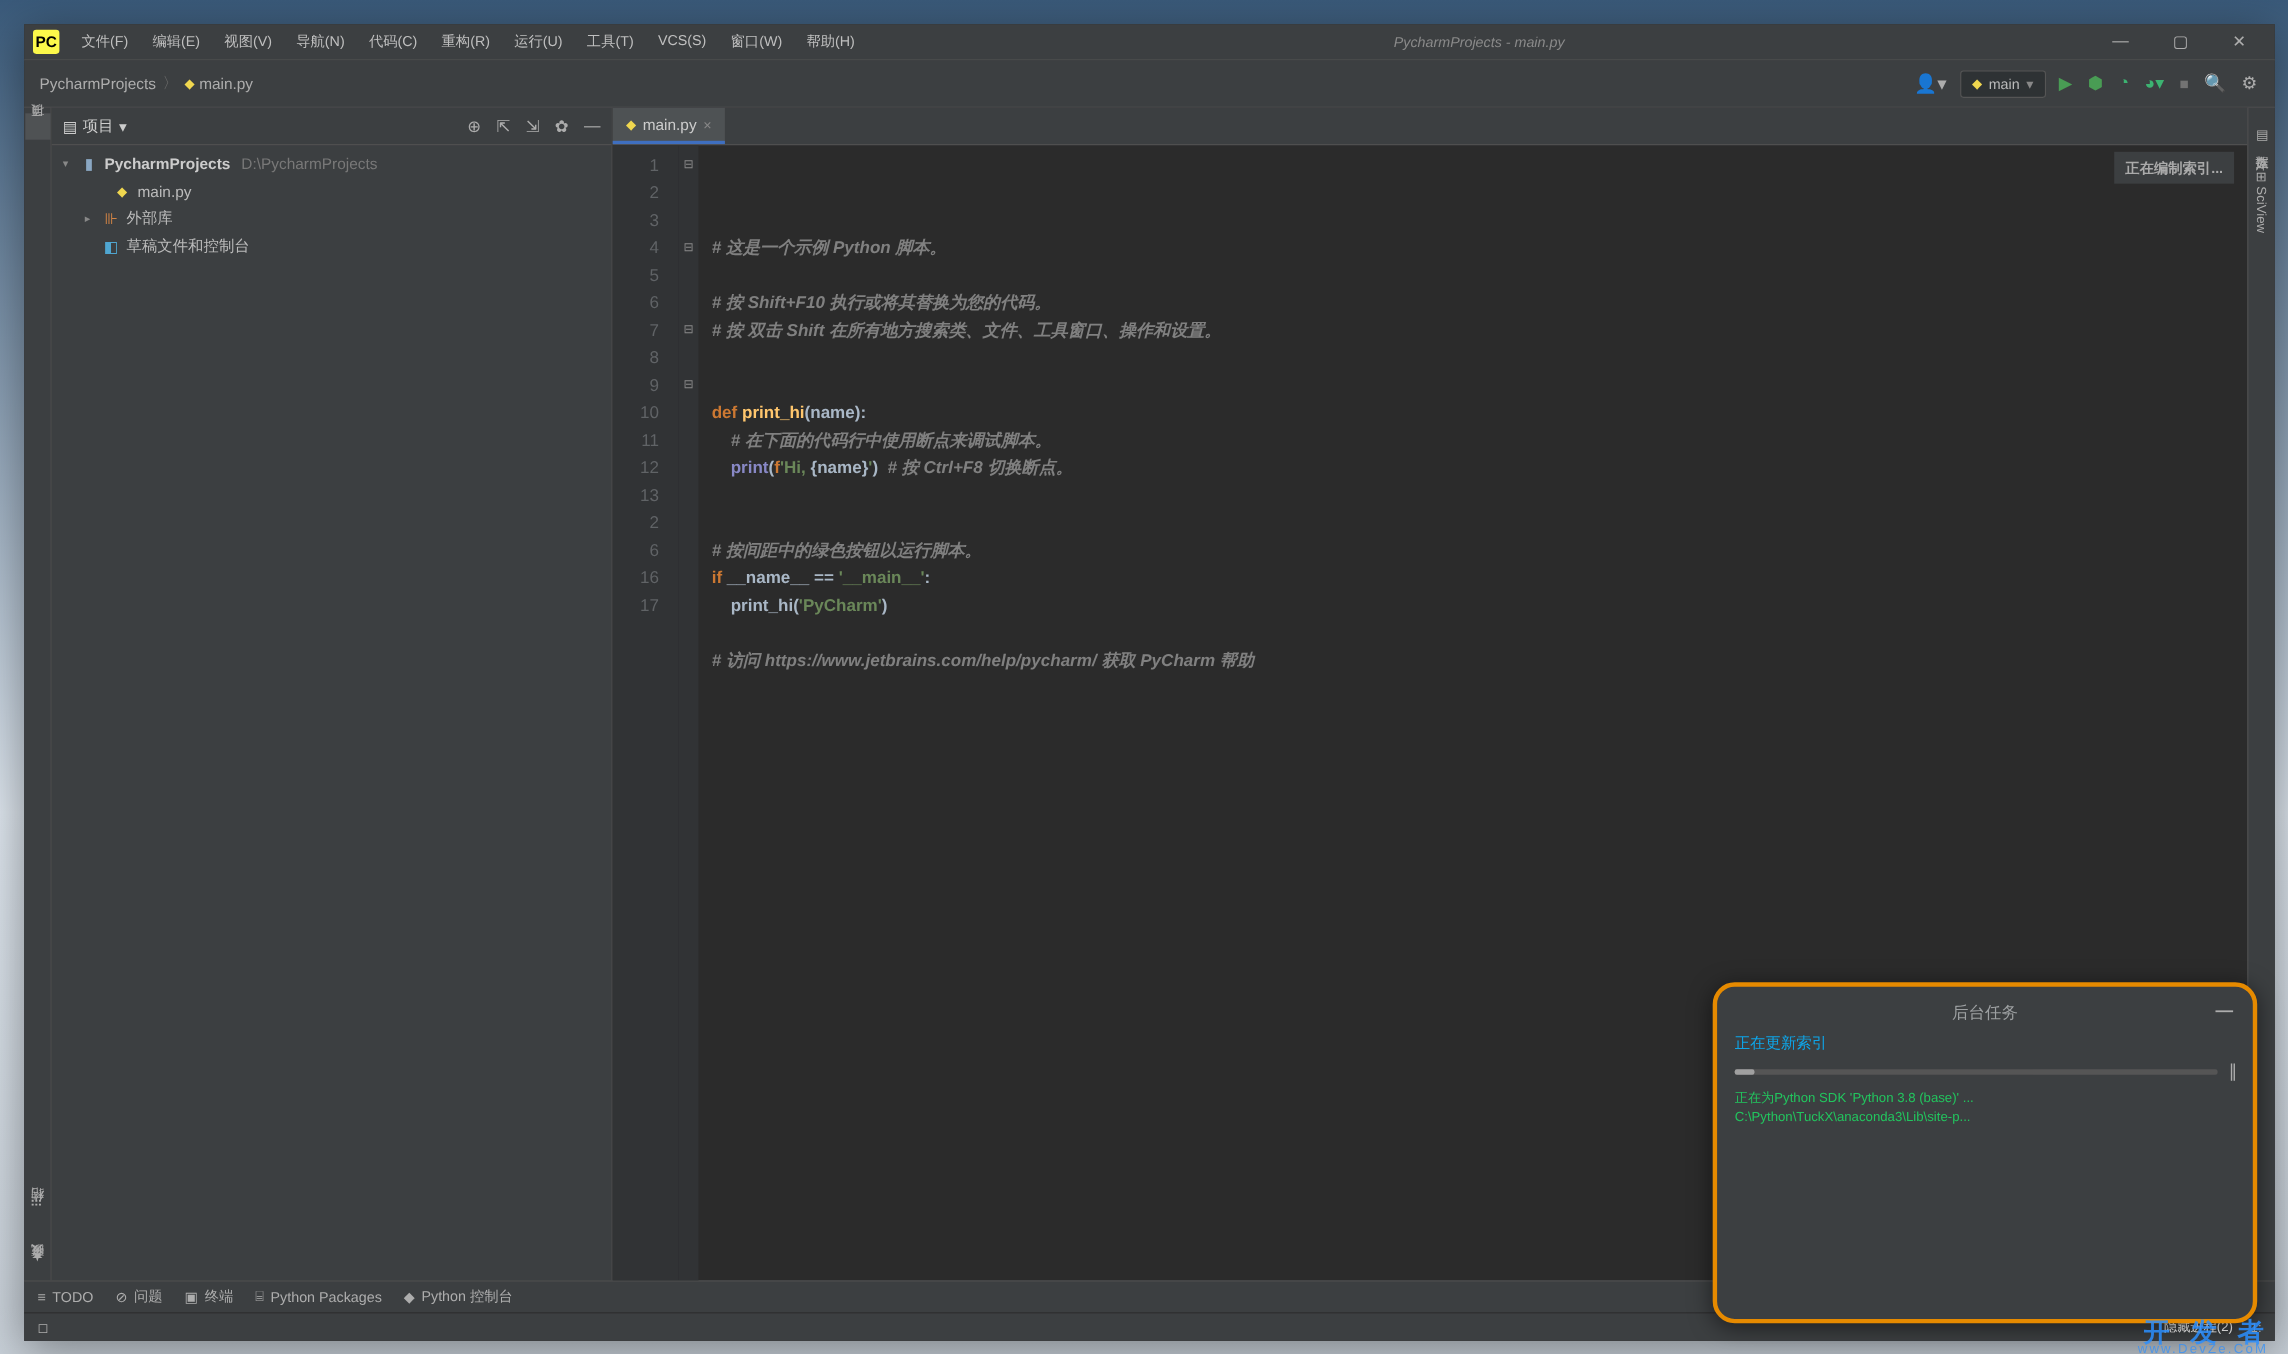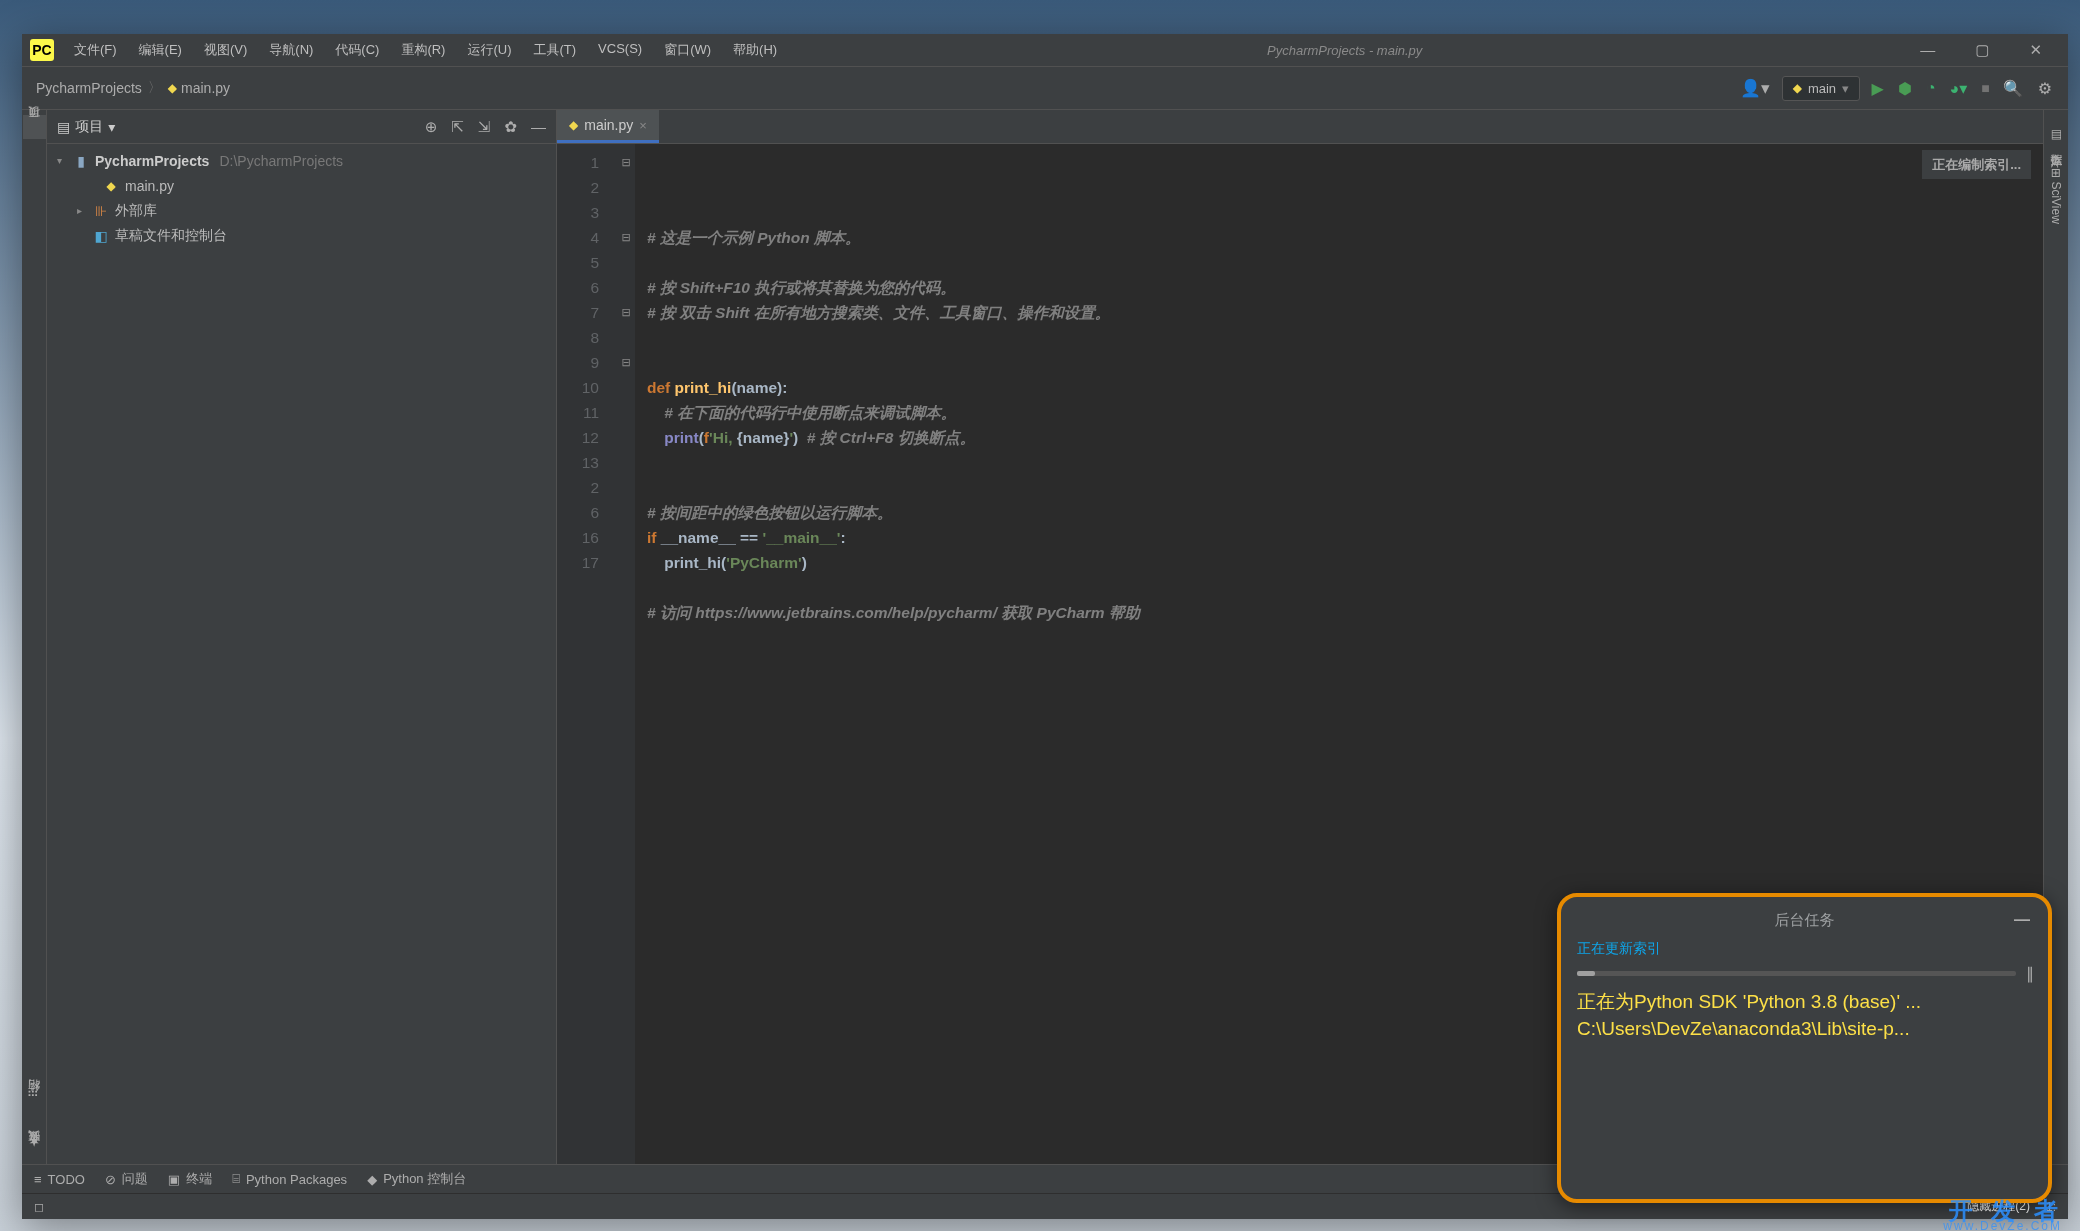--- a/index.html
+++ b/index.html
@@ -2,21 +2,21 @@
 <html><head>
 <meta charset="utf-8">
 <style>
 * { margin: 0; padding: 0; box-sizing: border-box; font-family: "Segoe UI", "Microsoft YaHei", sans-serif; }
 body { background: #2b2d30; color: #bbbbbb; font-size: 13px; overflow: hidden; width: 2080px; height: 1231px; position: relative; }
 
 
 .desktop-bg { position: absolute; inset: 0; background: linear-gradient(180deg, #3a5a7a 0%, #dde5ed 60%, #c8d0d8 100%); }
 
 
-.ide-window { position: absolute; left: 22px; top: 22px; right: 12px; bottom: 12px; background: #2b2d30; display: flex; flex-direction: column; box-shadow: 0 8px 40px rgba(0,0,0,0.4); margin-top: 12px; }
+.ide-window { position: absolute; left: 22px; top: 22px; right: 12px; bottom: 12px; background: #2b2d30; display: flex; flex-direction: column; box-shadow: 0 8px 40px rgba(0,0,0,0.4); }
 
 
 .title-bar { height: 33px; background: #3c3f41; display: flex; align-items: center; padding: 0 8px; border-bottom: 1px solid #515151; }
 .title-bar .app-icon { width: 24px; height: 22px; background: #fcf84a; border-radius: 3px; margin-right: 10px; display:flex; align-items:center; justify-content:center; font-size:14px; color:#000; font-weight:bold;}
 .menu-items { display: flex; gap: 2px; }
 .menu-item { padding: 4px 10px; color: #bfbfbf; cursor: pointer; }
 .title-text { flex: 1; text-align: center; color: #8a8a8a; font-style: italic; }
 .window-controls { display: flex; gap: 24px; padding: 0 10px; color: #adadad; font-size: 15px;}
 .win-btn { cursor:pointer; padding: 0 8px;}
 
@@ -81,21 +81,21 @@
 
 
 .bg-tasks { position: absolute; right: 28px; bottom: 28px; width: 495px; min-height: 310px; background: #3c3f41; border: 4px solid #e68a00; border-radius: 20px; padding: 10px 16px 32px; box-shadow: 0 4px 20px rgba(0,0,0,0.5); }
 .bg-tasks-header { text-align:center; color:#9da0a2; padding: 4px 0 10px; position:relative; font-size:15px;}
 .bg-tasks-header .min { position:absolute; right:2px; top:4px; color:#adadad; font-size:16px; font-weight:bold;}
 .task { margin-bottom: 18px; }
 .task-title { color:#0ea5e9; font-size:14px; margin-bottom: 6px;}
 .task-row { display:flex; align-items:center; gap:10px; }
 .progress-bar { flex:1; height: 5px; background:#555; position:relative; border-radius:2px;}
 .progress-fill { position:absolute; left:0; top:0; bottom:0; width:4%; background:#a0a0a0; border-radius:2px;}
-.task-sub { color:#fde047; font-size:19px; margin-top:6px; line-height:1.4;}
+.task-sub { color:#22c55e; font-size:12px; margin-top:6px; line-height:1.4;}
 .pause-icon { color:#adadad; font-size:16px; letter-spacing:-2px;}
 
 
 .watermark { position:absolute; right:16px; bottom:4px; font-size:24px; color:#2b8fff; letter-spacing:6px; font-weight:bold; opacity:0.85;}
 .watermark-sub { position:absolute; right:18px; bottom:-2px; font-size:12px; color:#2b8fff; letter-spacing:2px; opacity:0.7;}
 
 .py-ico { color:#f0d74f; font-size:12px;}
 </style>
 </head>
 <body>
@@ -286,19 +286,19 @@
   <div class="task">
     <div class="task-title">正在更新索引</div>
     <div class="task-row">
       <div class="progress-bar">
           <div class="progress-fill"></div>
         </div>
       <span class="pause-icon">∥</span>
     </div>
     <div class="task-sub">
       <div>正在为Python SDK 'Python 3.8 (base)' ...</div>
-      <div>C:\Users\DevZe\anaconda3\Lib\site-p...</div>
+      <div>C:\Python\TuckX\anaconda3\Lib\site-p...</div>
     </div>
   </div>
 </div>
 
 <div class="watermark">开 发 者</div>
 <div class="watermark-sub">www.DevZe.CoM</div>
 
 </body></html>

